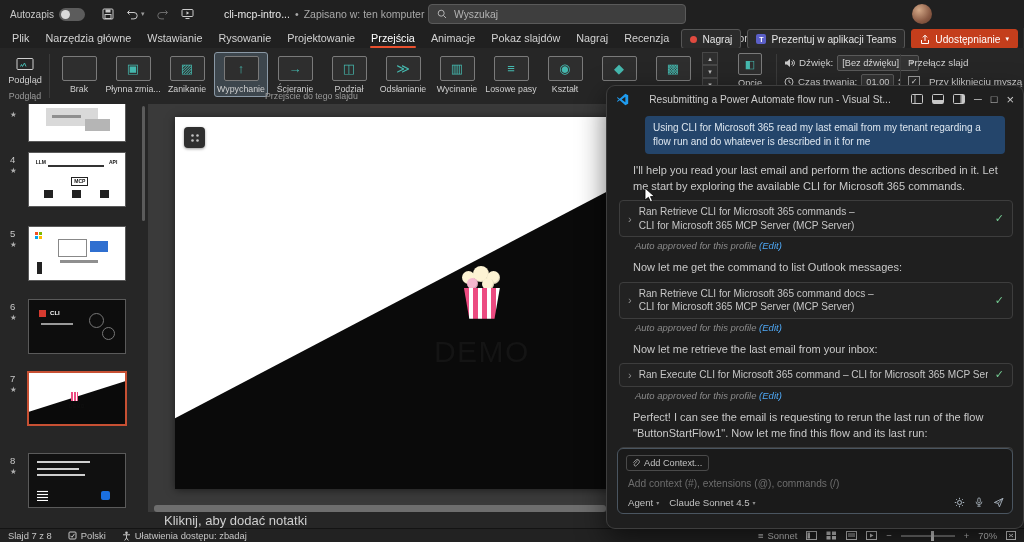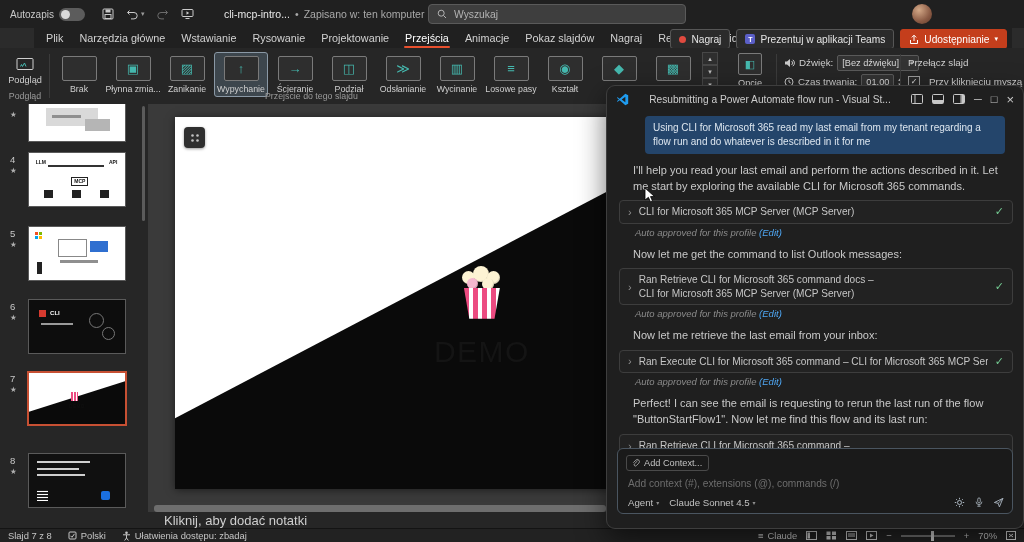--- a/index.html
+++ b/index.html
@@ -17,21 +17,21 @@
   .tb-icons{display:flex;align-items:center;gap:12px;margin-left:8px;color:#c9c9c9;}
   .dim{opacity:.45}
   .doc-title{position:absolute;left:224px;top:0;height:28px;display:flex;align-items:center;gap:5px;font-size:10.5px;color:#e8e8e8;white-space:nowrap;}
   .doc-status{color:#a9a9a9;}
   .tiny-caret{font-size:7px;color:#9a9a9a;}
   .searchbox{position:absolute;left:428px;top:4px;width:240px;height:18px;background:#3e3e3e;border:1px solid#5a5a5a;border-radius:4px;display:flex;align-items:center;gap:7px;padding:0 8px;font-size:10.3px;color:#b3b3b3;}
   .avatar{position:absolute;right:92px;top:4px;width:20px;height:20px;border-radius:50%;
           background:radial-gradient(circle at 35% 30%,#d3a887,#8a5a44 60%,#5f3b2a);}
 
   
-  .menurow{position:absolute;top:28px;left:0;right:12px;height:20px;background:#202020;margin-left:34px;}
+  .menurow{position:absolute;top:28px;left:0;right:1px;height:20px;background:#202020;}
   .tabs{position:absolute;left:4px;top:0;display:flex;}
   .tab{padding:0 8px;font-size:10.8px;color:#d2d2d2;height:20px;line-height:20px;position:relative;white-space:nowrap;}
   .tab.active{color:#ffffff;}
   .tab.active::after{content:"";position:absolute;left:7px;right:7px;bottom:0;height:2.5px;border-radius:2px;background:#e8502e;}
   .menu-actions{position:absolute;right:5px;top:1px;display:flex;gap:6px;align-items:center;}
   .mbtn{height:18px;display:flex;align-items:center;gap:5px;padding:0 8px;border:1px solid #565656;border-radius:3px;font-size:10.2px;color:#e3e3e3;background:#2b2b2b;white-space:nowrap;}
   .mbtn.share{background:#c43e1c;border-color:#c43e1c;color:#fff;}
   .rec-dot{width:7px;height:7px;border-radius:50%;background:#e04a3f;}
   .teams-sq{width:10px;height:10px;border-radius:2px;background:#5b5fc7;color:#fff;font-size:7px;font-weight:bold;display:flex;align-items:center;justify-content:center;}
 
@@ -451,21 +451,21 @@
           <svg width="9" height="10" viewBox="0 0 9 10">
             <circle cx="4.5" cy="1.8" r="1.3" fill="#c6c6c6"></circle>
             <path d="M1 3.8 H8 M4.5 3.8 V7 M4.5 7 L2.6 9.5 M4.5 7 L6.4 9.5" stroke="#c6c6c6" fill="none"></path>
           </svg>
         </span>
     <span>Ułatwienia dostępu: zbadaj</span>
   </span>
   <span class="sb-right">
     <span class="sb-item">
       <span>≡</span>
-      <span>Claude</span>
+      <span>Sonnet</span>
     </span>
     <span>
           <svg width="11" height="9" viewBox="0 0 11 9">
             <rect x="0.5" y="0.5" width="10" height="8" fill="none" stroke="#c6c6c6"></rect>
             <rect x="1.5" y="1.5" width="2.5" height="6" fill="#c6c6c6"></rect>
           </svg>
         </span>
     <span>
           <svg width="11" height="9" viewBox="0 0 11 9">
             <rect x="0.5" y="0.5" width="4" height="3.5" fill="#c6c6c6"></rect>
@@ -537,20 +537,21 @@
   </div>
 
   <div class="vschat">
     <div class="umsg">Using CLI for Microsoft 365 read my last email from my tenant regarding a flow run and do whatever is described in it for me</div>
 
     <div class="amsg">I'll help you read your last email and perform the actions described in it. Let me start by exploring the available CLI for Microsoft 365 commands.</div>
 
     <div class="tool">
       <span class="chev">›</span>
       <span class="ttxt">
+            <div>Ran Retrieve CLI for Microsoft 365 commands –</div>
             <div>CLI for Microsoft 365 MCP Server (MCP Server)</div>
           </span>
       <span class="tchk">✓</span>
     </div>
     <div class="auto"><span>Auto approved for this profile</span> <span class="edit">(Edit)</span></div>
 
     <div class="amsg">Now let me get the command to list Outlook messages:</div>
 
     <div class="tool">
       <span class="chev">›</span>

